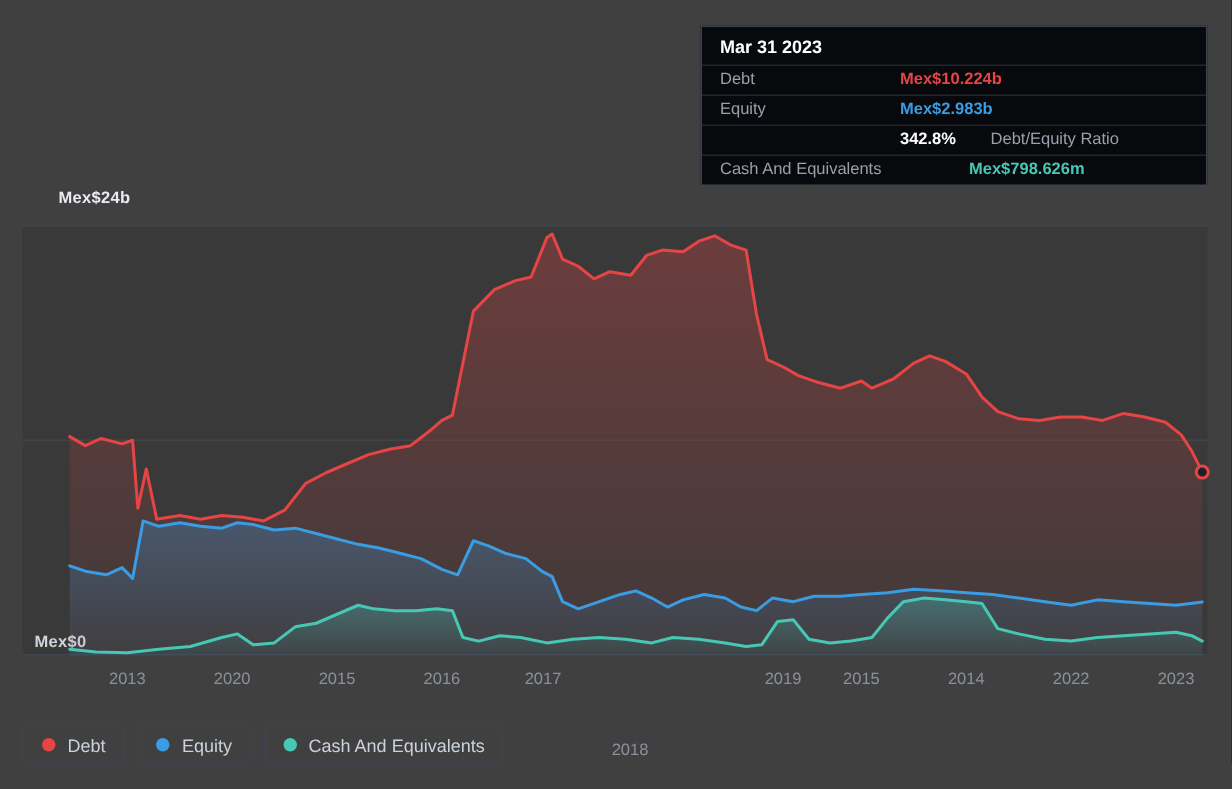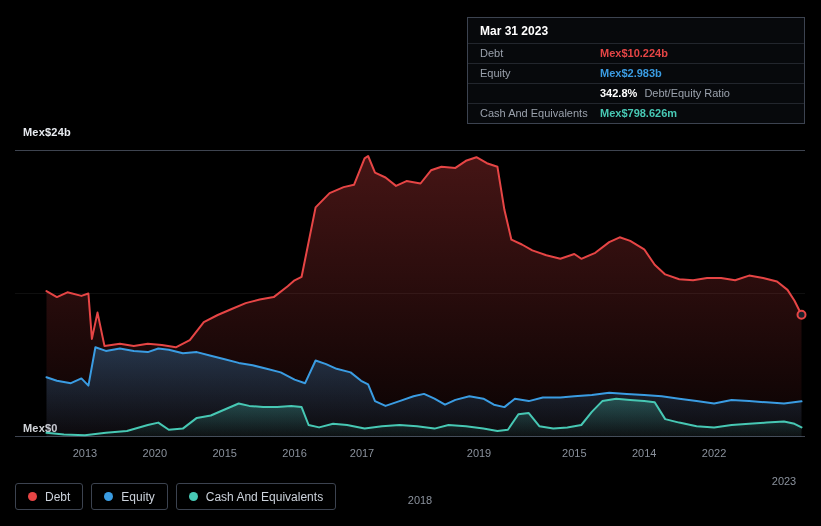--- a/index.html
+++ b/index.html
@@ -1,44 +1,44 @@
 <!DOCTYPE html>
 <html><head>
 <meta charset="utf-8">
 <style>
   html,body { margin:0; padding:0; background:#1c222c; }
   .screen {
-    position:relative; width:821px; height:526px; background:#000000;
+    position:relative; width:821px; height:526px; background:#404040;
     overflow:hidden; font-family:"Liberation Sans", sans-serif;
     -webkit-font-smoothing:antialiased;
   }
 
   
   .plot { position:absolute; left:15px; top:150px; width:790px; height:287px; background:rgba(0,0,0,0.10); }
   .gridline { position:absolute; left:0; width:100%; height:1px; }
   .gridline.top { top:0; background:#3e4450; }
   .gridline.mid { top:143px; background:rgba(255,255,255,0.06); }
   .gridline.bottom { bottom:0; background:#3e4450; }
   #chart-svg { position:absolute; left:0; top:0; overflow:visible; display:block; }
 
   .y-label { position:absolute; color:#e8ebf0; font-size:11px; font-weight:700; letter-spacing:0.2px; }
-  .y-label.top { left:23px; top:126px; }
+  .y-label.top { left:39px; top:126px; }
   .y-label.bottom { left:23px; top:422px; }
 
   #x-labels { position:absolute; left:15px; top:447px; width:790px; height:14px; }
   #x-labels span { position:absolute; transform:translateX(-50%); color:#8a919c; font-size:11px; white-space:nowrap; }
 
   
   .tooltip { position:absolute; left:467px; top:17px; width:338px; background:#07090c; border:1px solid #3c4350; box-sizing:border-box; }
   .tt-title { padding:6px 12px 5px; color:#ffffff; font-weight:700; font-size:12px; }
   .tt-row { display:flex; align-items:baseline; padding:3px 12px 4px; border-top:1px solid #22262d; font-size:11px; }
   .tt-label { flex:0 0 120px; color:#9aa1ac; }
   .tt-value { font-weight:700; }
   .tt-ratio-pct { color:#ffffff; font-weight:700; }
-  .tt-ratio-text { color:#9aa1ac; font-weight:400; margin-left:4px; }
+  .tt-ratio-text { color:#9aa1ac; font-weight:400; margin-left:20px; }
 
   
   .legend { position:absolute; left:15px; top:483px; display:flex; gap:8px; }
   .legend-item {
     display:flex; align-items:center; gap:8px; padding:0 12px; height:27px;
     border:1px solid #3c4350; border-radius:3px; color:#ccd2db; font-size:12px;
     background:transparent; cursor:pointer; box-sizing:border-box;
   }
   .legend-item .dot { width:9px; height:9px; border-radius:50%; flex:0 0 auto; }
 </style>
@@ -59,21 +59,21 @@
     </div>
     <div class="tt-row">
       <span class="tt-label"></span>
       <span class="tt-value">
         <span class="tt-ratio-pct">342.8%</span>
         <span class="tt-ratio-text">Debt/Equity Ratio</span>
       </span>
     </div>
     <div class="tt-row">
       <span class="tt-label">Cash And Equivalents</span>
-      <span class="tt-value" style="color: rgb(71, 200, 180);">Mex$798.626m</span>
+      <span class="tt-value" style="color: rgb(71, 200, 180); margin-left: 46px;">Mex$798.626m</span>
     </div>
   </div>
 
   <div class="y-label top">Mex$24b</div>
   <div class="y-label bottom">Mex$0</div>
 
   <div class="plot">
     <div class="gridline top"></div>
     <div class="gridline mid"></div>
     <div class="gridline bottom"></div>
@@ -102,25 +102,25 @@
       </svg>
   </div>
 
   <div id="x-labels">
       <span style="left: 69.9px;">2013</span>
       <span style="left: 139.8px;">2020</span>
       <span style="left: 209.7px;">2015</span>
       <span style="left: 279.6px; text-align: right;">2016</span>
       <span style="left: 347px;">2017</span>
       <span style="left: 405px; margin-top: 47px;">2018</span>
-      <span style="left: 464px;">2019</span>
+      <span style="left: 507px;">2019</span>
       <span style="left: 559.3px;">2015</span>
       <span style="left: 629.2px;">2014</span>
       <span style="left: 699.1px;">2022</span>
-      <span style="left: 769px; margin-top: 28px;">2023</span>
+      <span style="left: 769px;">2023</span>
     </div>
 
   <div class="legend">
     <div class="legend-item">
       <span class="dot" style="background: rgb(230, 69, 69);"></span>
       <span>Debt</span>
     </div>
     <div class="legend-item">
       <span class="dot" style="background: rgb(58, 156, 226);"></span>
       <span>Equity</span>

